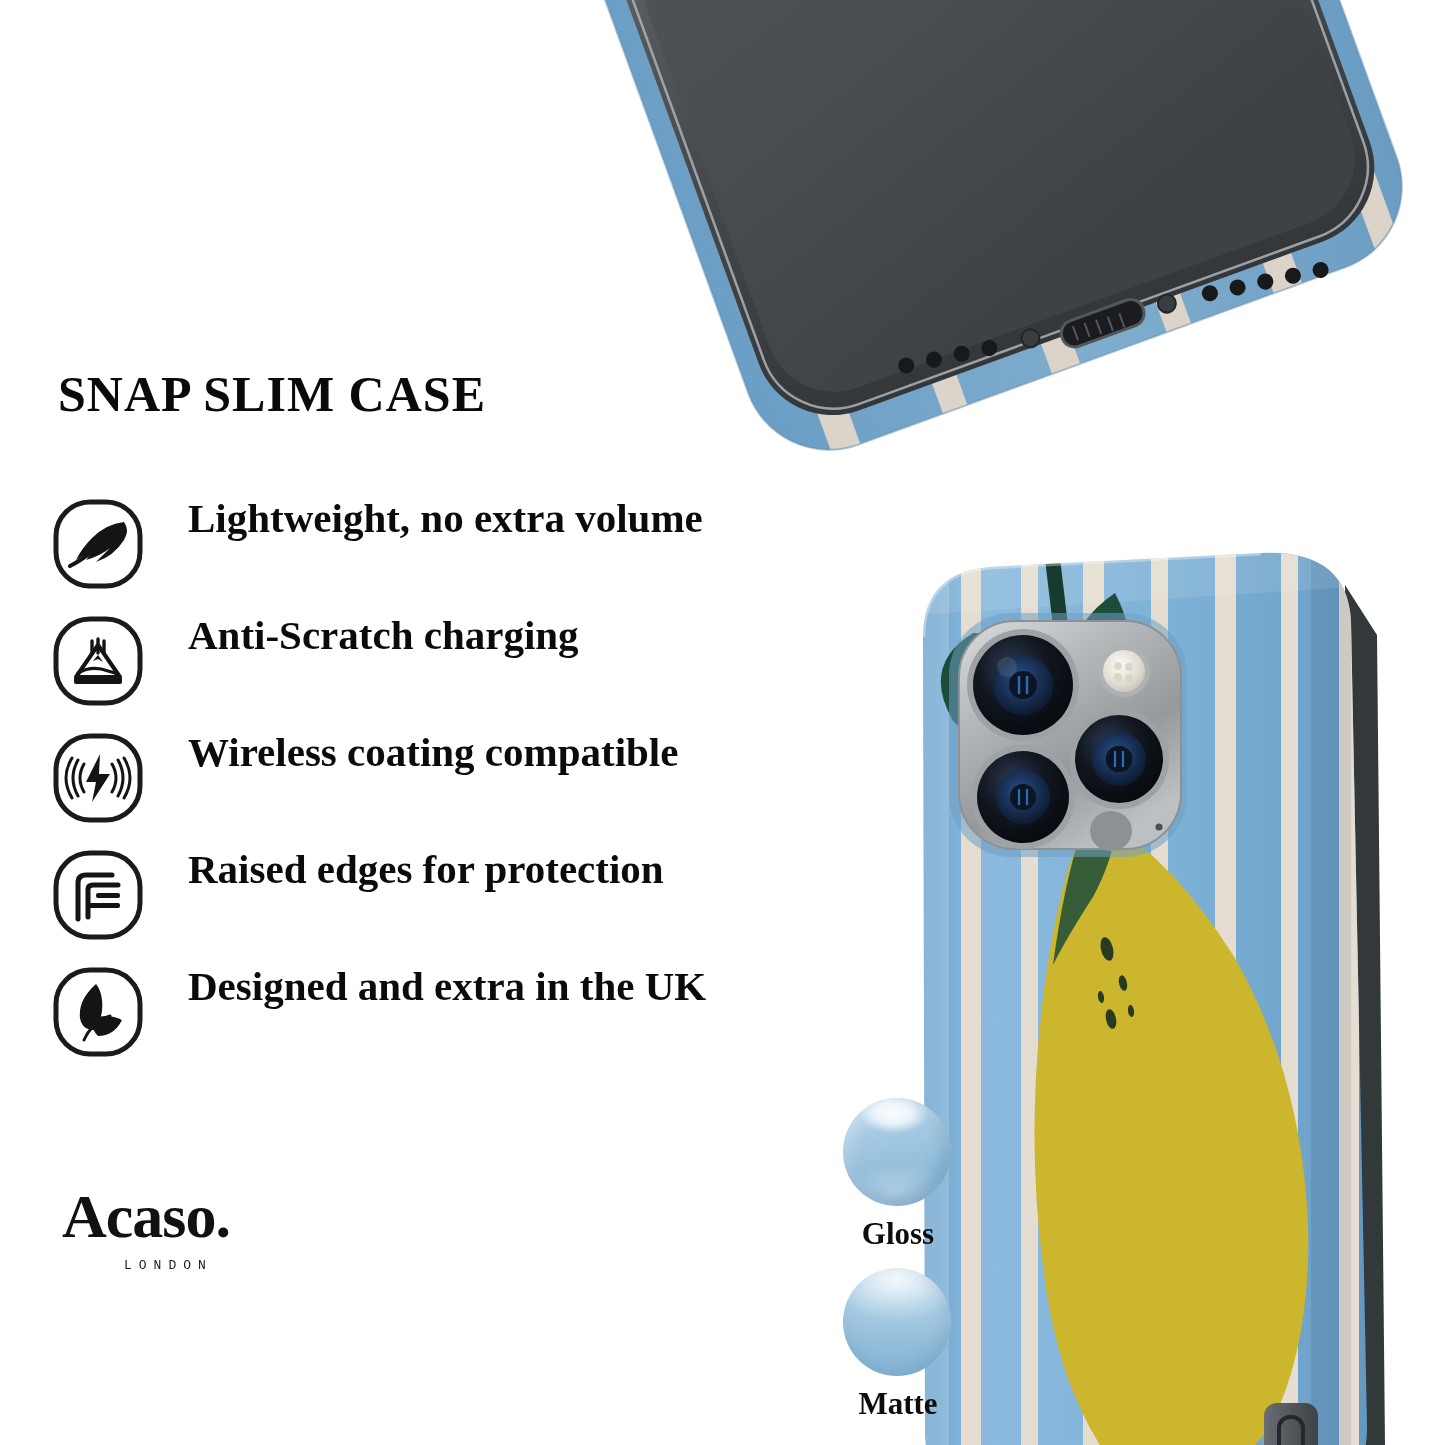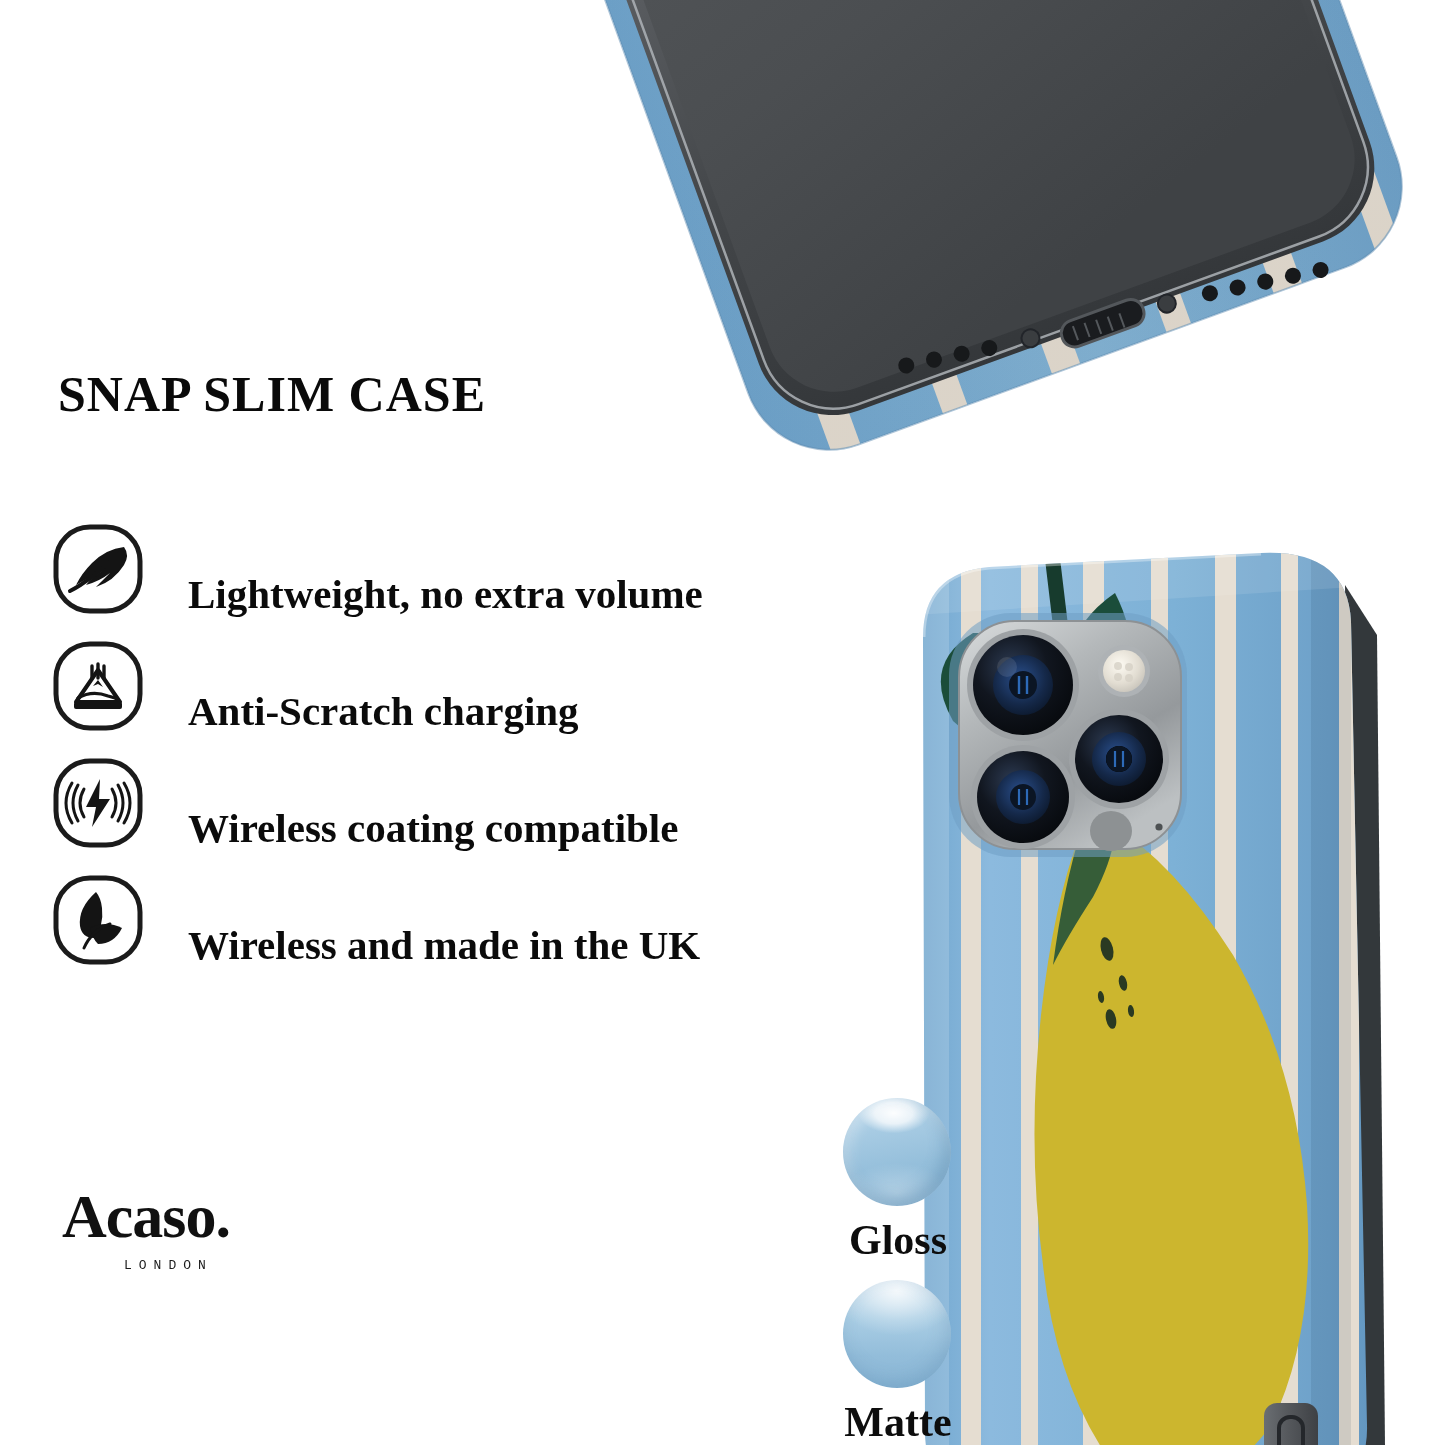--- a/index.html
+++ b/index.html
@@ -19,21 +19,21 @@
     font-weight:bold;
     font-size:50px;
     letter-spacing:1px;
     color:#0a0a0a;
     white-space:nowrap;
   }
   .feature-list{position:absolute;left:52px;top:498px;width:790px;}
   .feature-row{
     position:relative;
     height:117px;
-    display:flex;align-items:flex-end;
+    display:flex;align-items:flex-start;
   }
   .feat-icon{
     width:92px;height:92px;flex:0 0 92px;
     display:flex;align-items:center;justify-content:center;
   }
   .feat-label{
     margin-left:44px;
     font-family:"Liberation Serif", serif;
     font-weight:bold;
     font-size:41px;
@@ -79,21 +79,21 @@
   .sphere.matte{
     background:
       radial-gradient(ellipse 72% 52% at 50% 10%, rgba(255,255,255,0.82) 0%, rgba(255,255,255,0.22) 52%, rgba(255,255,255,0) 80%),
       linear-gradient(180deg,#cfe3f0 0%, #a9cde4 36%, #93bdda 70%, #8ab7d6 100%);
     box-shadow:inset -4px -6px 18px rgba(70,115,155,0.22);
   }
   .finish-label{
     text-align:center;
     font-family:"Liberation Serif", serif;
     font-weight:bold;
-    font-size:42px;
+    font-size:31px;
     color:#0d0d0d;
     margin-top:10px;
   }
 
   
   .phone-top{
     position:absolute;
     left:600px;top:-360px;
     width:760px;height:780px;
     transform:rotate(-20deg);
@@ -375,31 +375,43 @@
             <path d="M20 26 Q8 46 20 66"></path>
             <path d="M60 32 Q68 46 60 60"></path>
             <path d="M66 28 Q76 46 66 64"></path>
             <path d="M72 26 Q84 46 72 66"></path>
           </g>
         </svg>
       </div>
       <div class="feat-label">Wireless coating compatible</div>
     </div>
 
+    <div class="feature-row">
+      <div class="feat-icon">
+        <svg viewBox="0 0 92 92" width="92" height="92">
+          <rect x="4" y="4" width="84" height="84" rx="34" ry="34" fill="none" stroke="#1b1b1b" stroke-width="5"></rect>
+          <path d="M26 70 L26 34 Q26 26 34 26 L60 26" fill="none" stroke="#141414" stroke-width="5" stroke-linecap="round"></path>
+          <path d="M36 68 L36 40 Q36 36 41 36 L66 36" fill="none" stroke="#141414" stroke-width="5" stroke-linecap="round"></path>
+          <rect x="44" y="44" width="24" height="5" rx="2" fill="#141414"></rect>
+          <rect x="36" y="54" width="32" height="5" rx="2" fill="#141414"></rect>
+        </svg>
+      </div>
+      <div class="feat-label">Raised edges for protection</div>
+    </div>
 
     <div class="feature-row">
       <div class="feat-icon">
         <svg viewBox="0 0 92 92" width="92" height="92">
           <rect x="4" y="4" width="84" height="84" rx="34" ry="34" fill="none" stroke="#1b1b1b" stroke-width="5"></rect>
           <path d="M44 18 Q26 34 28 52 Q30 64 42 64 Q52 52 50 34 Q49 24 44 18 Z" fill="#141414"></path>
           <path d="M38 54 Q54 46 70 54 Q62 70 46 70 Q40 64 38 54 Z" fill="#141414"></path>
           <path d="M32 74 Q40 56 58 50" stroke="#141414" stroke-width="3" fill="none" stroke-linecap="round"></path>
         </svg>
       </div>
-      <div class="feat-label">Wireless and made in the UK</div>
+      <div class="feat-label">Designed and extra in the UK</div>
     </div>
 
   </div>
 
   <div class="logo">
     <div class="logo-word">Acaso.</div>
     <div class="logo-sub">LONDON</div>
   </div>
 
   <div class="finishes">

